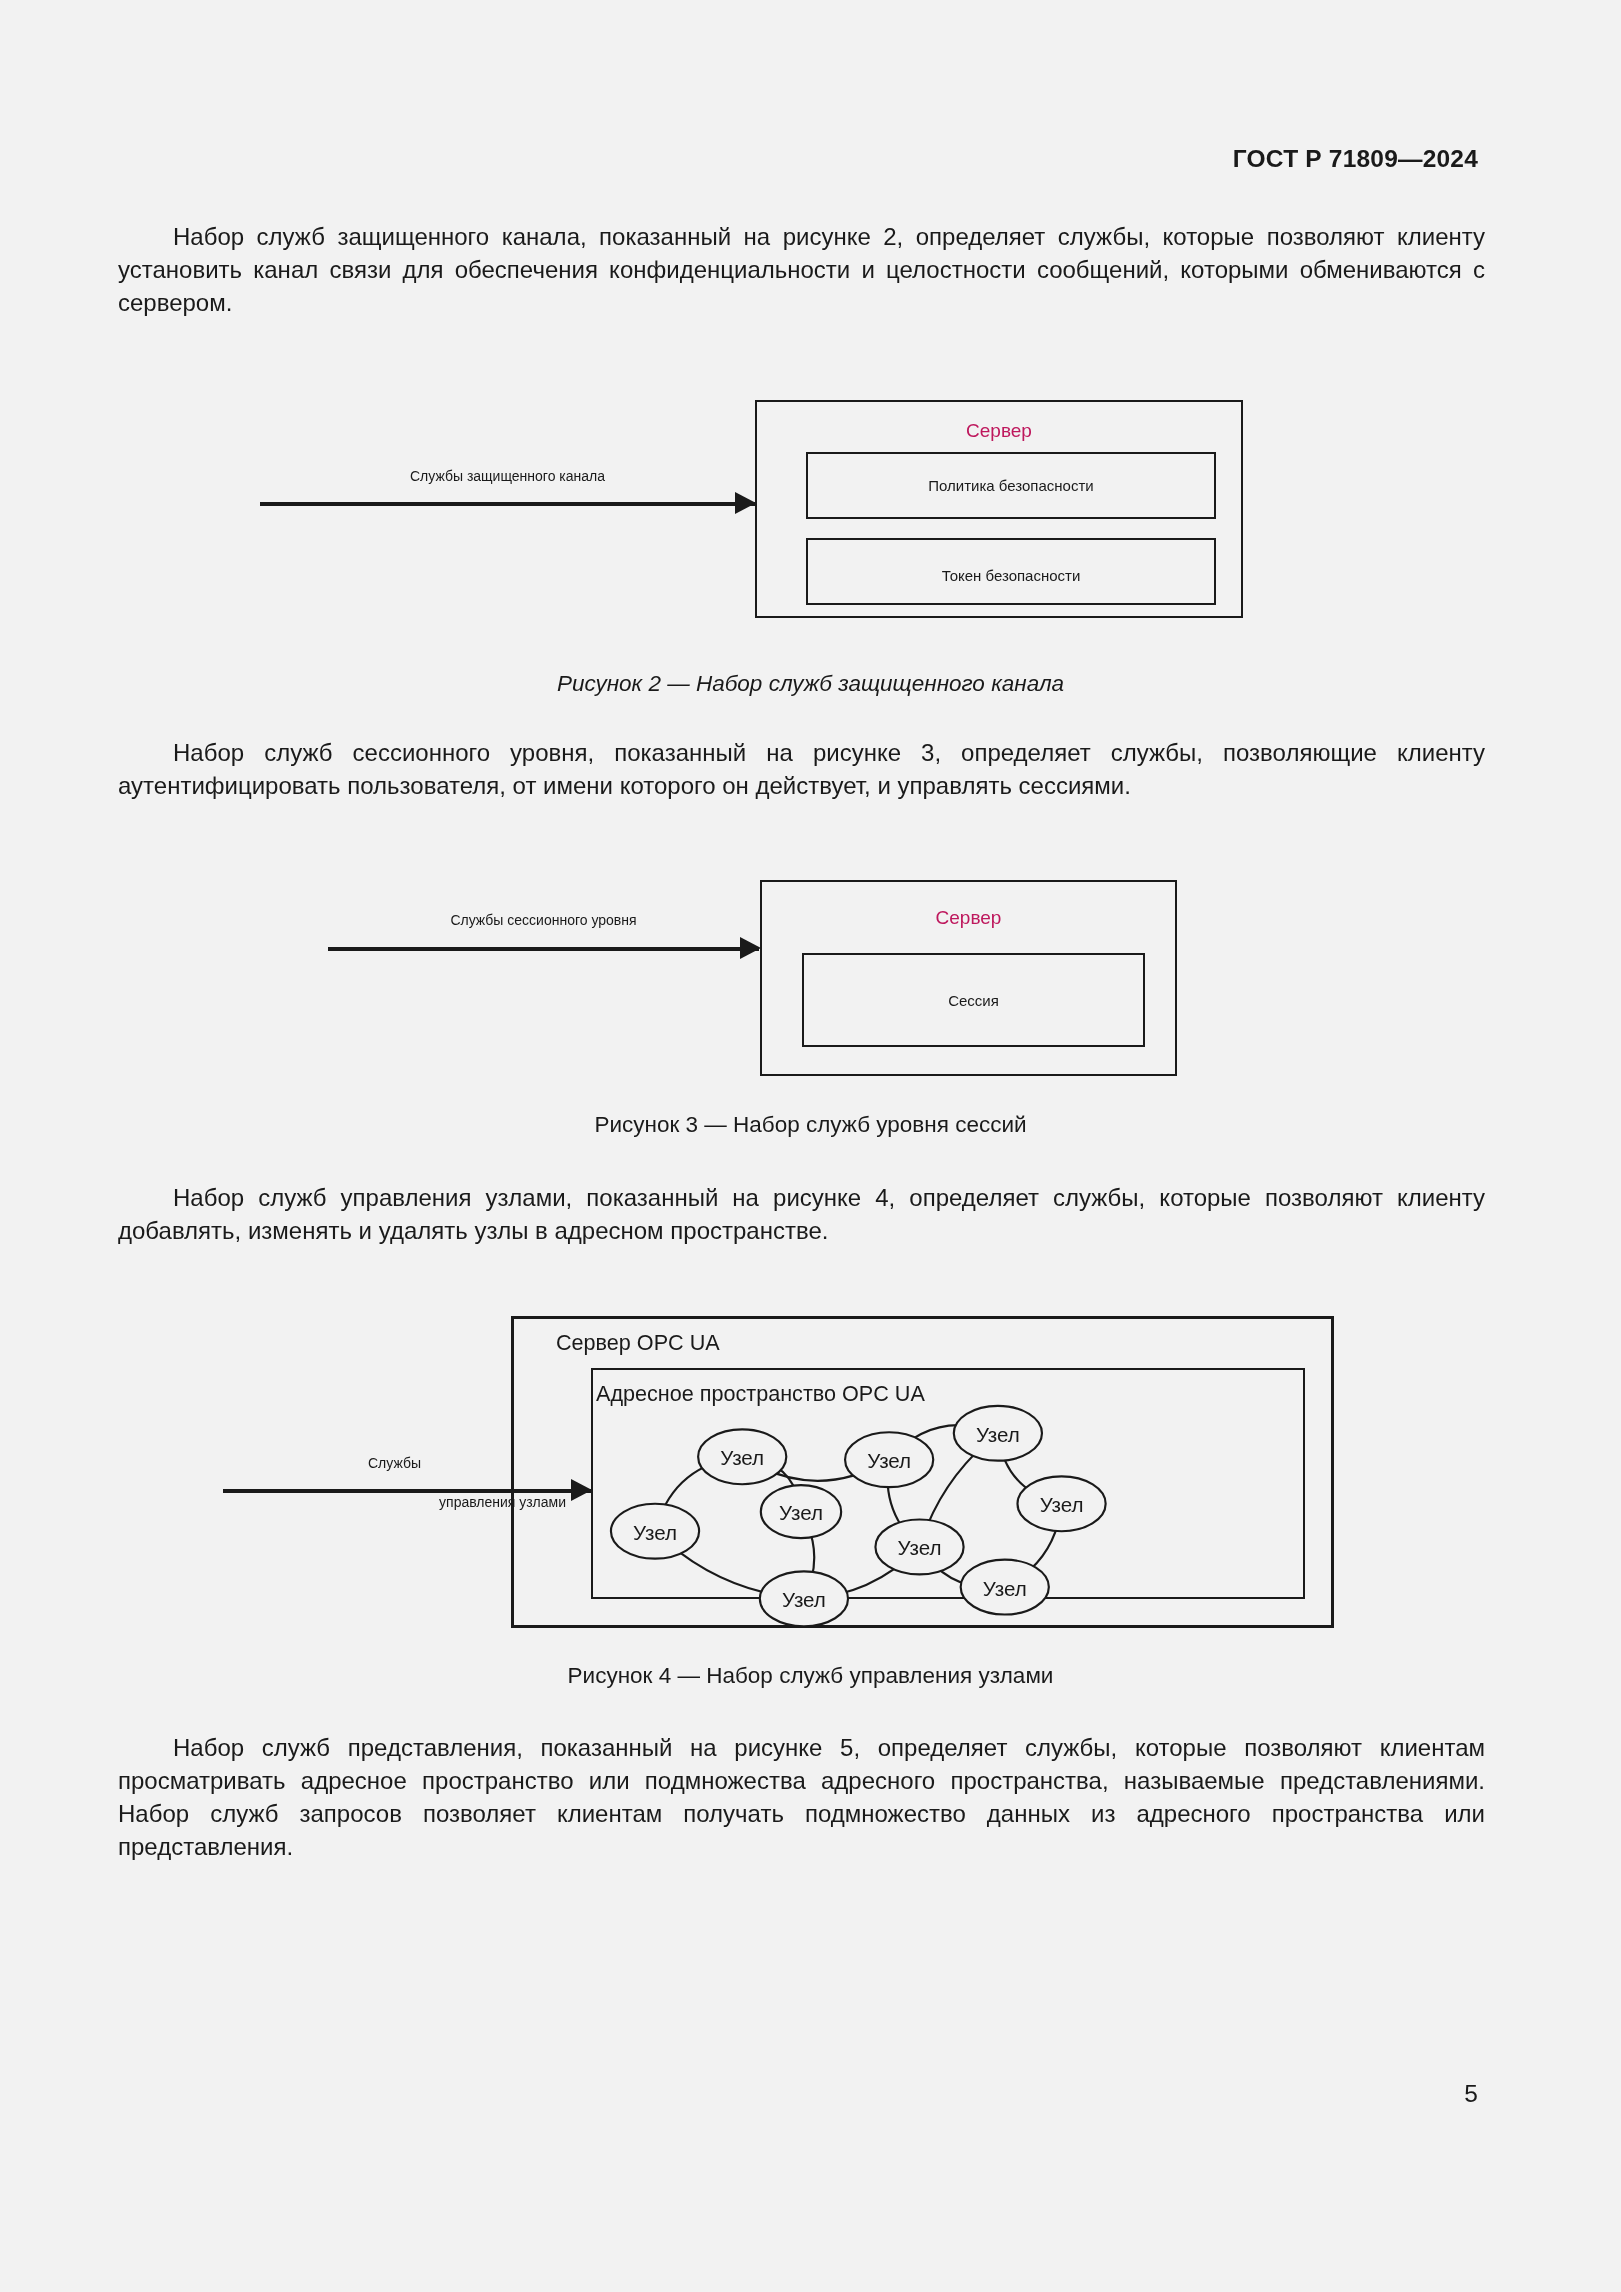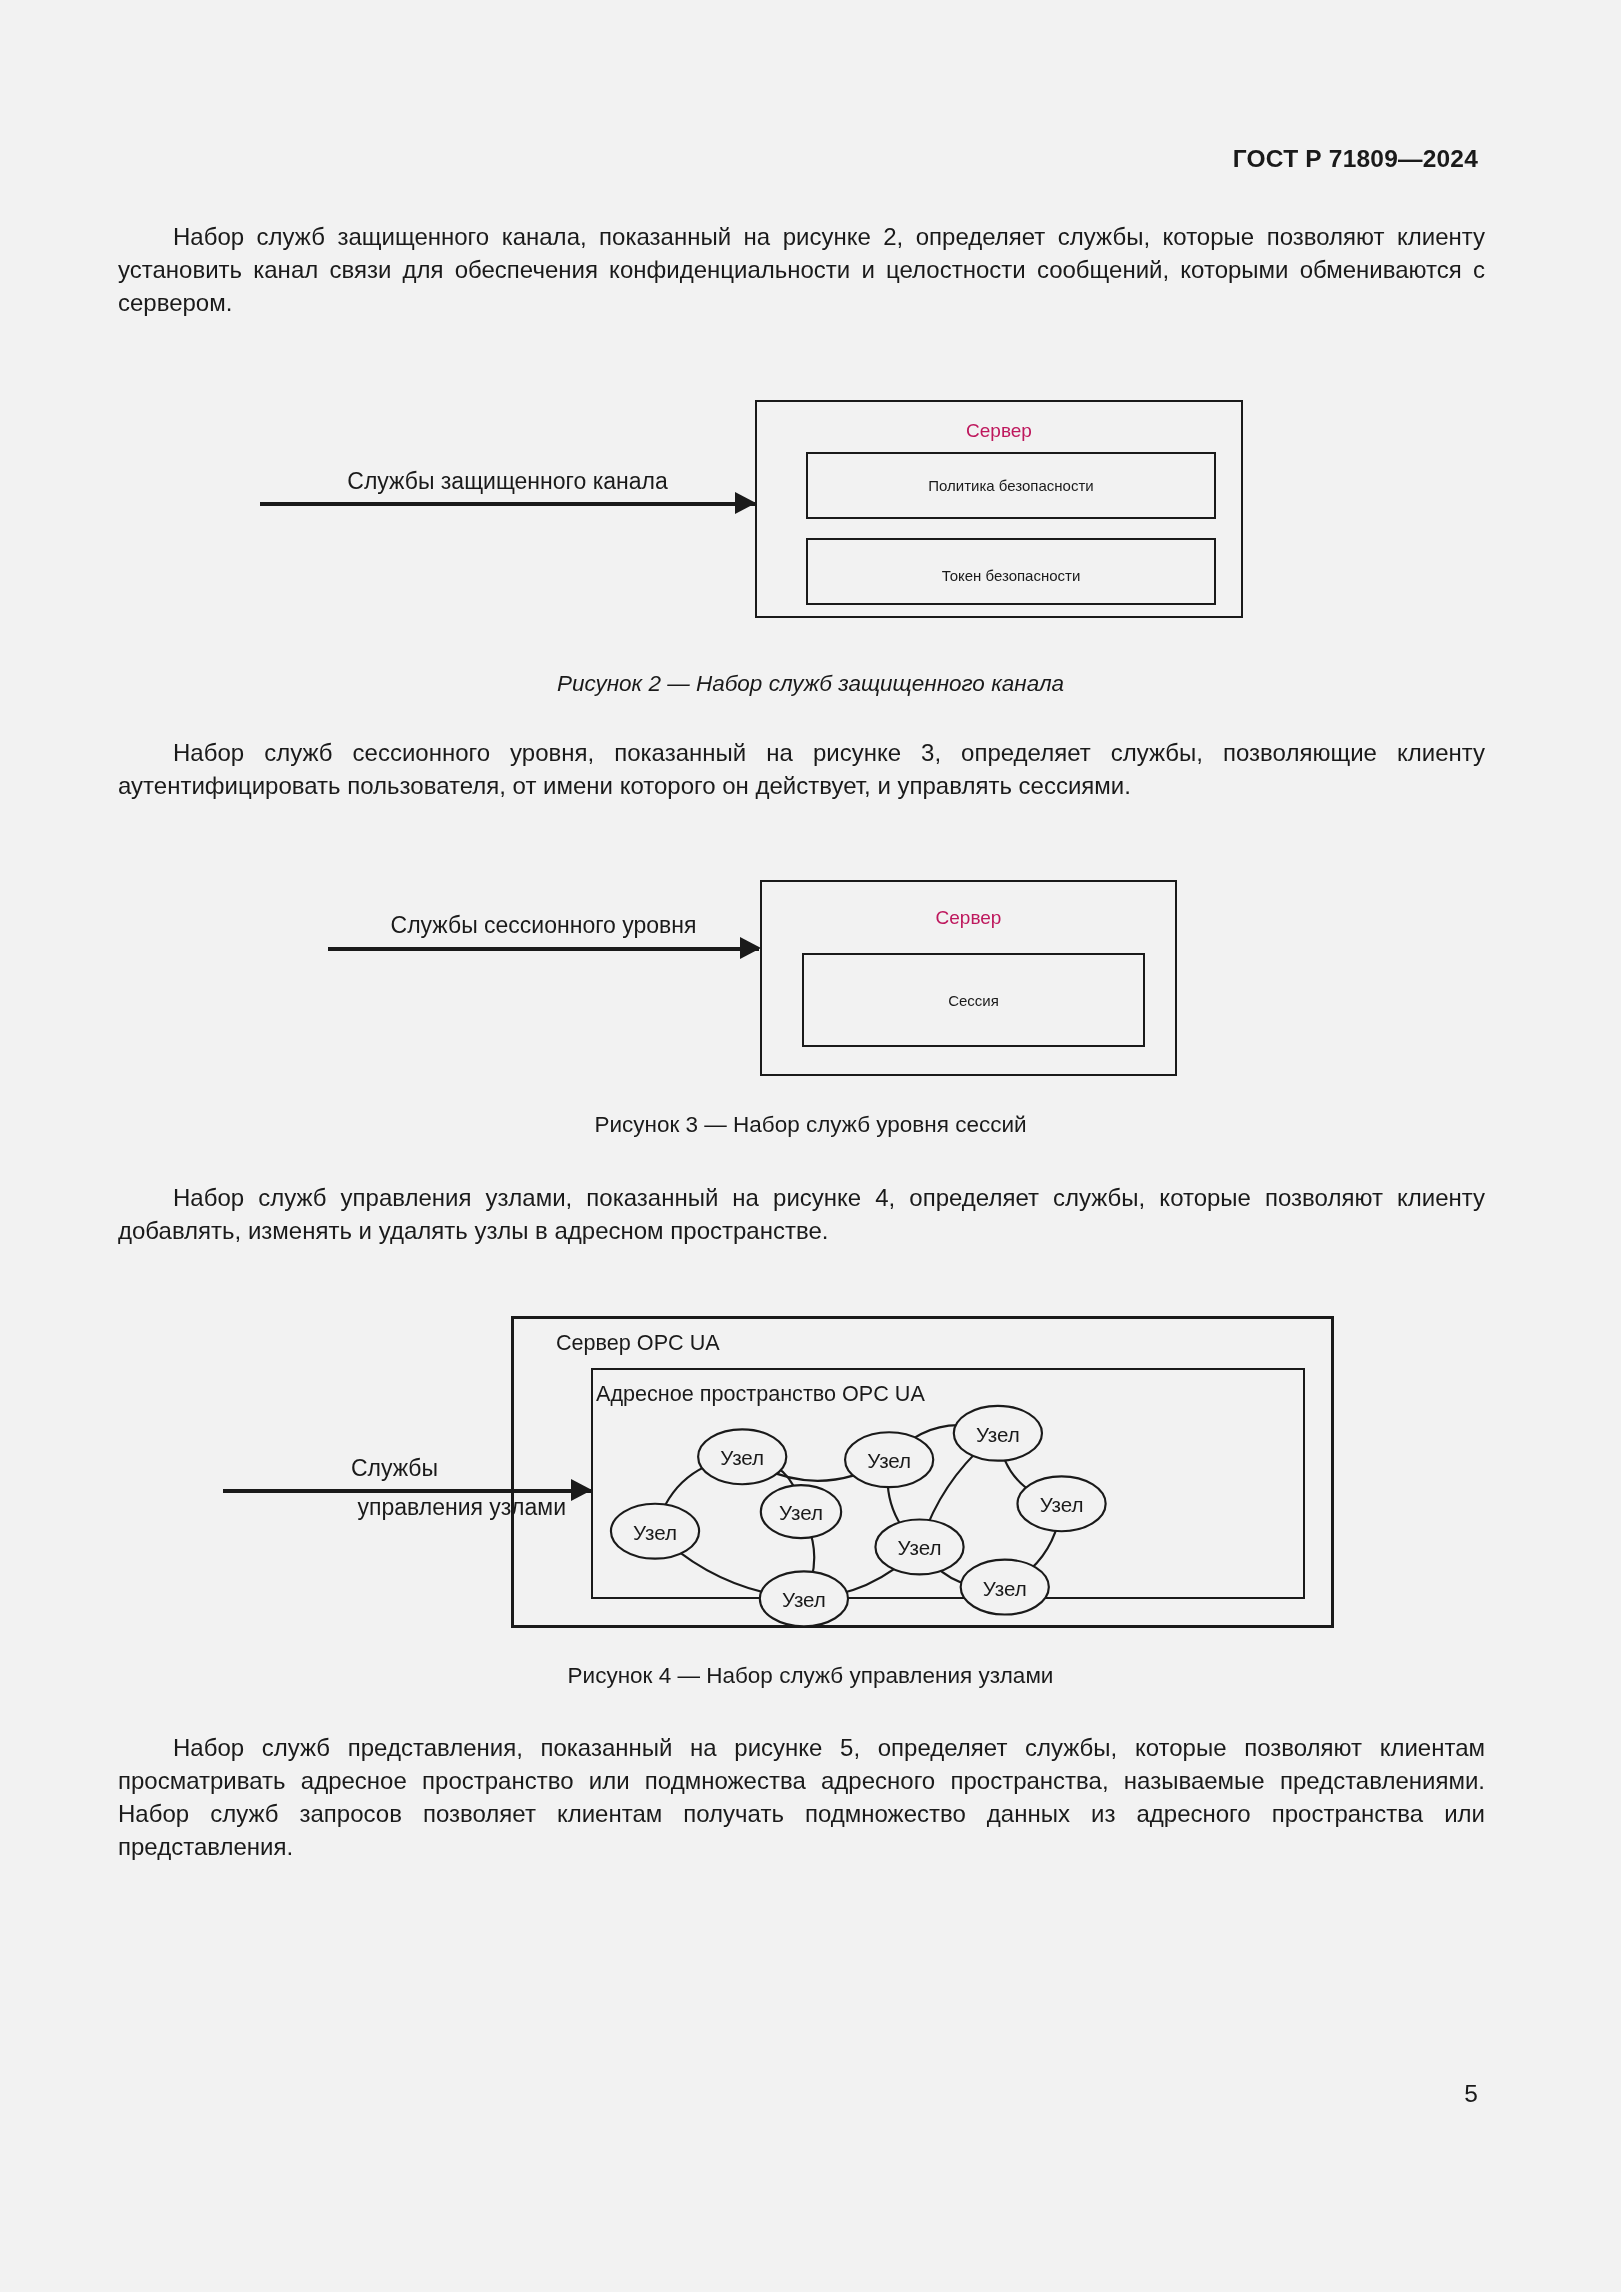--- a/index.html
+++ b/index.html
@@ -96,21 +96,21 @@
     position: absolute;
     width: 0;
     height: 0;
     border-top: 11.8px solid transparent;
     border-bottom: 11.8px solid transparent;
     border-left: 21.6px solid #1a1a1a;
   }
   .arrow-label {
     position: absolute;
     text-align: center;
-    font-size: 23px;
+    font-size: 14px;
     font-weight: normal;
     color: #1a1a1a;
     white-space: nowrap;
   }
   .node-svg {
     position: absolute;
     pointer-events: none;
   }
   .node-ellipse {
     fill: none;

